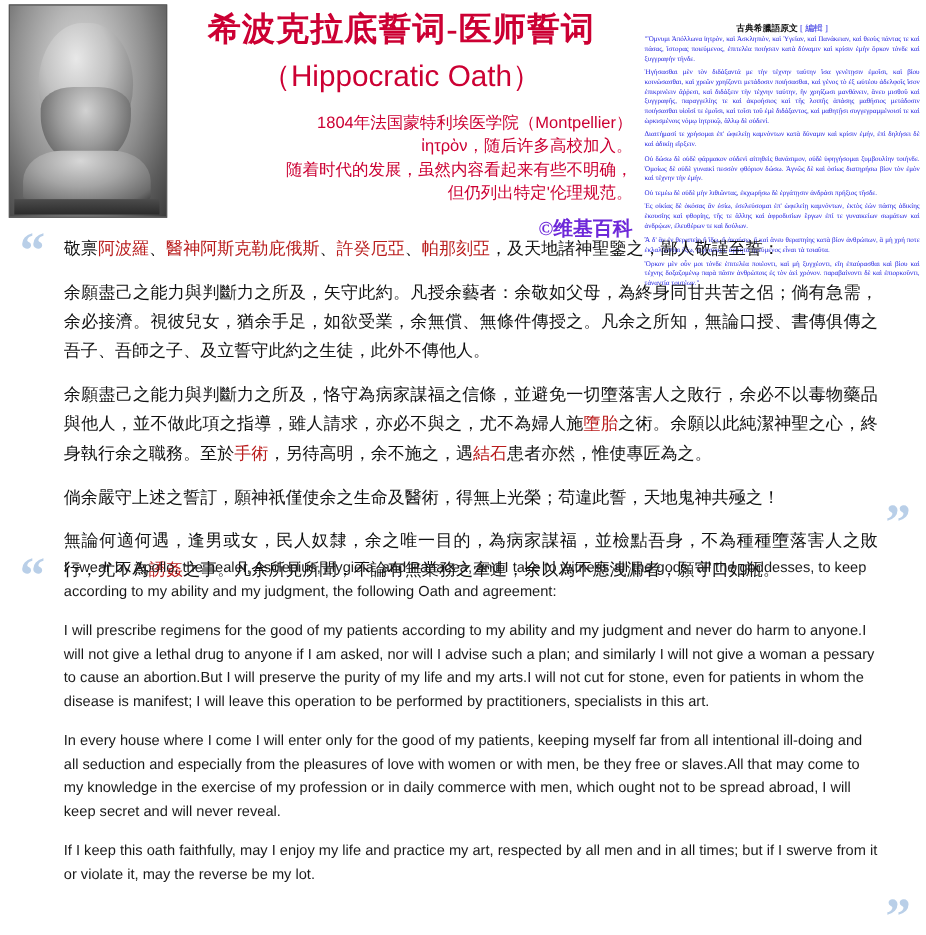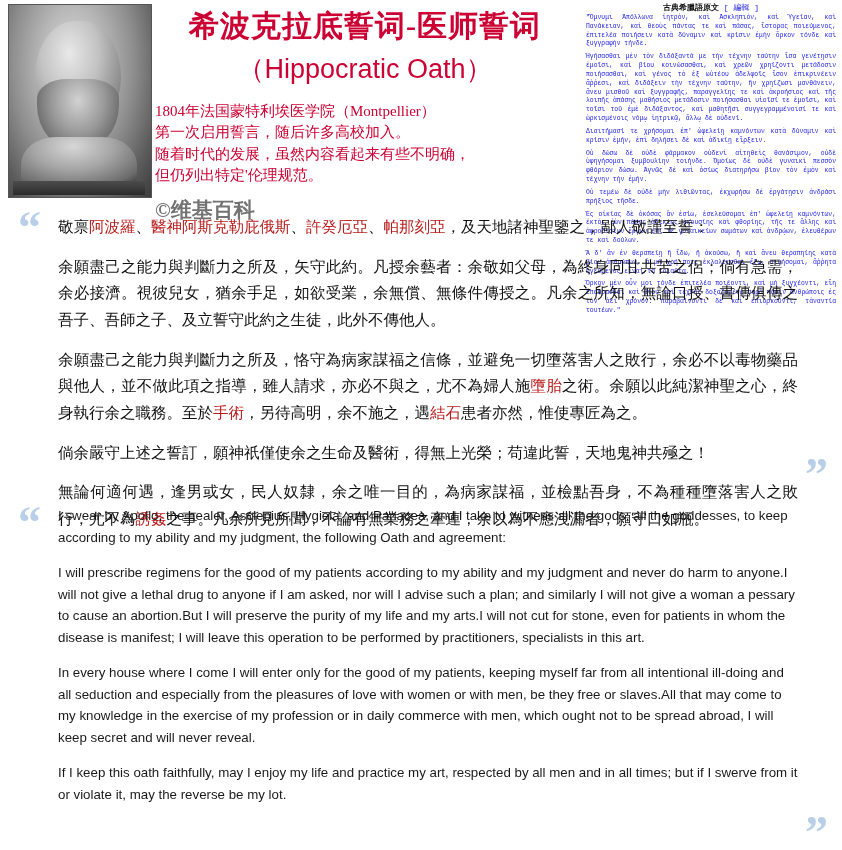--- a/index.html
+++ b/index.html
@@ -93,44 +93,44 @@
     letter-spacing: 1px;
   }
   .title-en {
     font-family: Liberation Sans, sans-serif;
     font-size: 27px;
     color: #cc0033;
     margin-top: 4px;
   }
   .subtitle {
     margin-top: 14px;
-    font-family: Liberation Serif, serif;
+    font-family: Liberation Sans, sans-serif;
     font-size: 15px;
     color: #cc0033;
     line-height: 1.42;
-    text-align: left;
+    text-align: right;
   }
   .subtitle div { white-space: nowrap; }
   .wiki-credit {
     margin-top: 10px;
     font-family: "Liberation Serif", "DejaVu Serif", serif;
-    font-size: 21px;
-    color: #737373;
-    font-weight: bold;
-    text-align: left;
+    font-size: 18px;
+    color: #6d28d9;
+    font-weight: bold;
+    text-align: right;
   }
 
   
   .greek-col {
     position: absolute;
     right: 6px;
-    top: 2px;
+    top: 20px;
     width: 250px;
     color: #1a1adf;
-    font-family: Liberation Mono, monospace;
+    font-family: Liberation Serif, serif;
   }
   .greek-title {
     text-align: center;
     font-size: 8px;
     color: #111;
     font-weight: bold;
     margin-bottom: 1px;
   }
   .greek-title .edit {
     color: #1a1adf;
@@ -201,21 +201,21 @@
       <div class="beard"></div>
       <div class="torso"></div>
       <div class="base"></div>
     </div>
 
     <div class="title-block">
       <div class="title-cn">希波克拉底誓词-医师誓词</div>
       <div class="title-en">（Hippocratic Oath）</div>
       <div class="subtitle">
         <div>1804年法国蒙特利埃医学院（Montpellier）</div>
-        <div>第一次启用誓言，随后许多高校加入。</div>
+        <div>ἰητρὸν，随后许多高校加入。</div>
         <div>随着时代的发展，虽然内容看起来有些不明确，</div>
         <div>但仍列出特定'伦理规范。</div>
       </div>
       <div class="wiki-credit">©维基百科</div>
     </div>
 
     <div class="greek-col">
       <div class="greek-title">
         <span>古典希臘語原文</span>
         <span class="edit">[ 編輯 ]</span>

